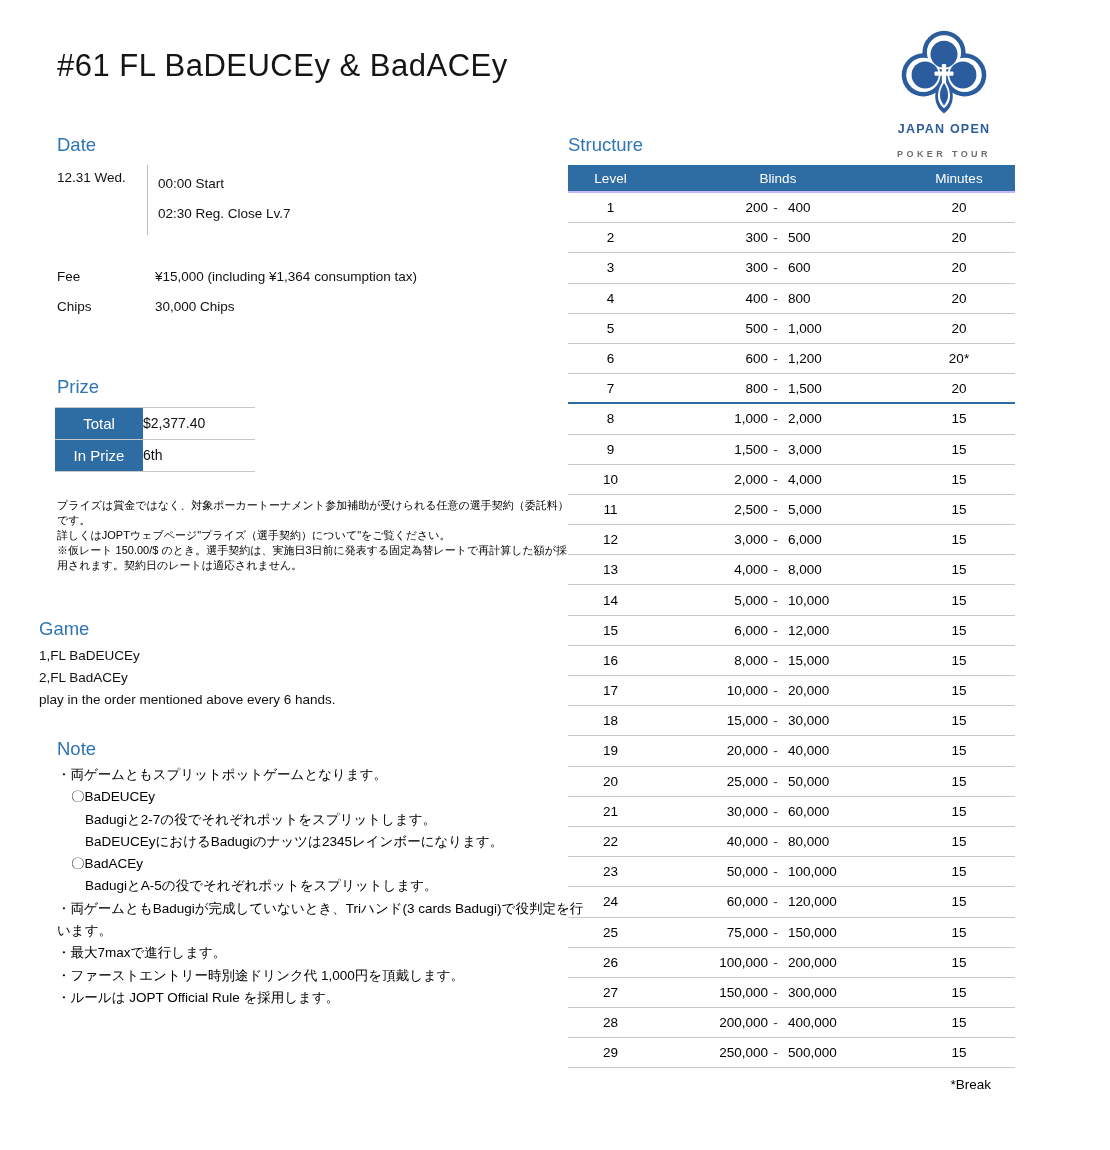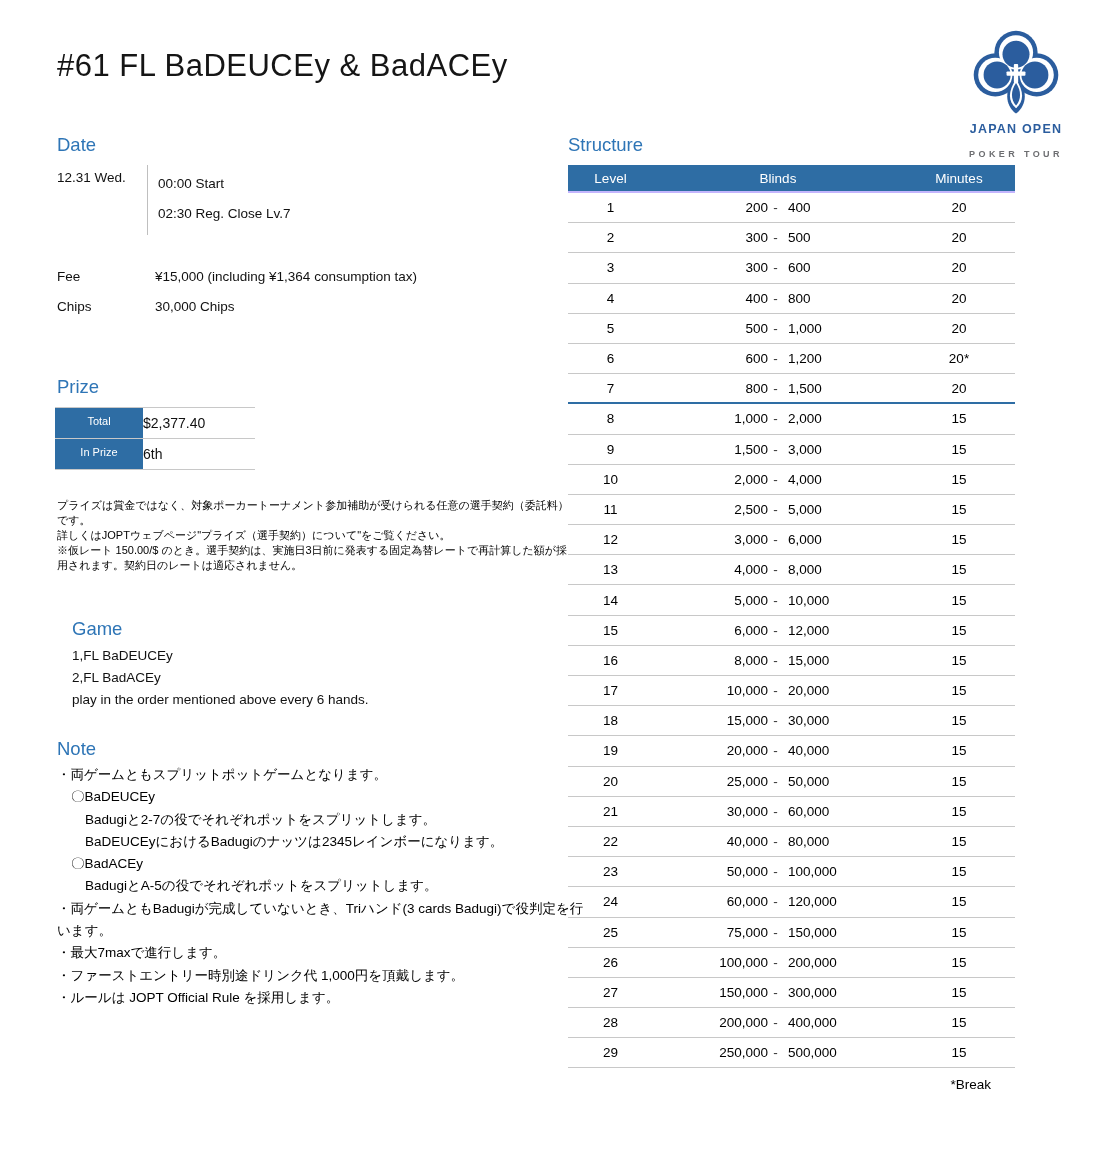--- a/index.html
+++ b/index.html
@@ -8,21 +8,21 @@
     --row-line:#C8C8C8;
     --logo-blue:#2B5D9E;
     --logo-gray:#6D6E71;
   }
   *{box-sizing:border-box;margin:0;padding:0;}
   body{background:#fff;font-family:"Liberation Sans",sans-serif;color:#111;}
   .page{position:relative;width:1110px;height:1150px;background:#fff;overflow:hidden;}
 
   .title{position:absolute;left:57px;top:48px;font-size:31px;font-weight:normal;color:#151515;letter-spacing:0.5px;}
 
-  .logo{position:absolute;left:960px;top:28px;width:112px;text-align:center;}
+  .logo{position:absolute;left:888px;top:28px;width:112px;text-align:center;}
   .logo svg{width:90px;height:92px;display:block;margin:0 auto;}
   .logo-l1{font-size:12.5px;font-weight:bold;color:var(--logo-blue);letter-spacing:1.2px;margin-top:2px;}
   .logo-l2{font-size:9px;font-weight:bold;color:var(--logo-gray);letter-spacing:3.4px;margin-top:13px;}
 
   h2{font-size:18.5px;font-weight:normal;color:var(--heading-blue);}
 
   .sec{position:absolute;}
   #sec-date{left:57px;top:134px;}
   .date-row{display:flex;margin-top:9px;}
   .date-label{width:90px;font-size:13.5px;padding-top:5px;}
@@ -30,26 +30,26 @@
   .date-time{font-size:13.5px;line-height:30px;}
 
   #sec-fee{left:57px;top:254px;width:520px;}
   .kv-row{display:flex;font-size:13.5px;margin-top:15px;}
   .kv-label{width:98px;}
   .kv-value{flex:1;}
 
   #sec-prize{left:55px;top:376px;}
   .prize-table{margin-top:9px;width:200px;border-top:1px solid var(--row-line);}
   .prize-row{display:flex;border-bottom:1px solid var(--row-line);align-items:stretch;}
-  .prize-label{width:88px;background:var(--table-blue);color:#fff;text-align:center;font-size:11px;padding:7px 0;}
+  .prize-label{width:88px;background:var(--table-blue);color:#fff;text-align:center;font-size:15px;padding:7px 0;}
   .prize-value{flex:1;font-size:14px;padding:7px 0;background:#fff;}
 
   #sec-disclaimer{left:57px;top:498px;width:516px;font-size:11px;line-height:15px;color:#000;}
 
-  #sec-game{left:72px;top:618px;width:520px;}
+  #sec-game{left:39px;top:618px;width:520px;}
   .game-line{font-size:13.5px;line-height:22px;}
   #sec-game h2{margin-bottom:5px;}
 
   #sec-note{left:57px;top:738px;width:532px;}
   #sec-note h2{margin-bottom:4px;}
   .note-line{font-size:13.5px;line-height:22.3px;color:#000;}
   .note-line.i1{padding-left:14px;}
   .note-line.i2{padding-left:28px;}
 
   #sec-structure{left:568px;top:134px;width:447px;}

